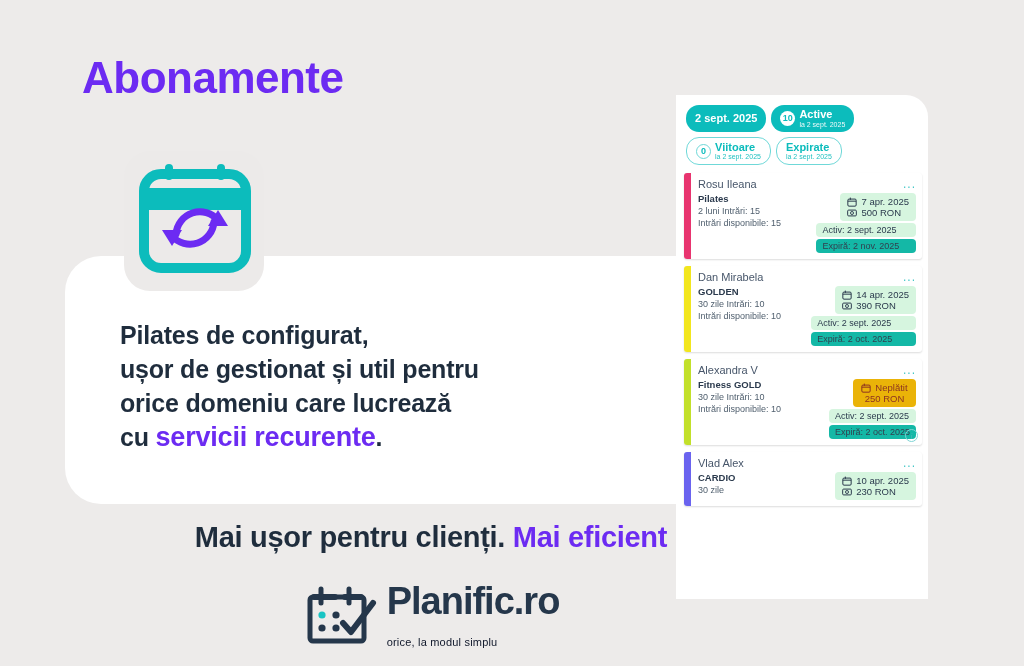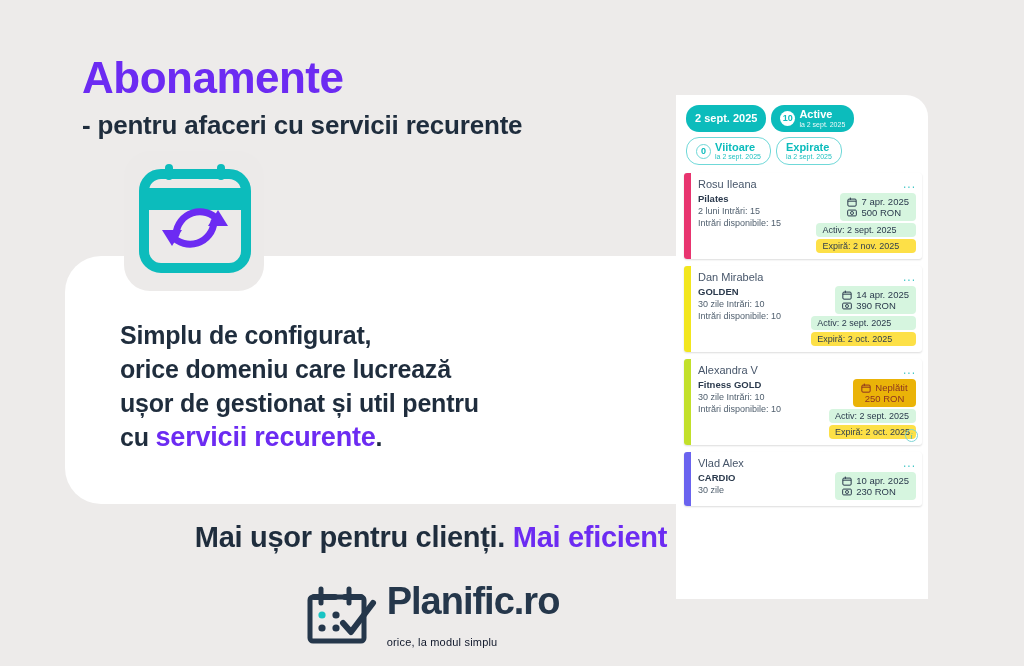--- a/index.html
+++ b/index.html
@@ -127,56 +127,55 @@
     font-size: 9.5px; color: #2b3a4d; margin-left: 24px;
   }
   .price-box.unpaid { background: #eab308; color: #8c3322; text-align: right; }
   .price-row { display: flex; align-items: center; gap: 4px; white-space: nowrap; }
   .price-row.center { justify-content: center; }
   .tag {
     font-size: 9px; border-radius: 4px; padding: 2px 6px;
     white-space: nowrap; text-align: left;
   }
   .tag.green { background: #d6f5df; color: #2b3a4d; }
-  .tag.gray { background: #fde047; color: #32404f; }
+  .tag.gray { background: #14b8a6; color: #32404f; }
   .info-ico {
     position: absolute; right: 4px; bottom: 3px;
     width: 13px; height: 13px; border-radius: 50%;
     border: 1.2px solid #7fd4d4; color: #45b9b9;
     font-size: 9px; display: flex; align-items: center; justify-content: center;
     font-style: italic; font-family: "Liberation Serif", serif;
   }
 </style>
 </head>
 <body>
 
 <div class="stage">
 
   <div class="headline">Abonamente</div>
-  <div class="subhead">- pentru afaceri cu servicii recurente</div>
 
   <div class="white-card-ext"></div>
   <div class="white-card"></div>
 
   <div class="icon-plate"></div>
   <svg class="cal-icon" width="122" height="122" viewBox="0 0 122 122">
     <rect x="10" y="16" width="102" height="94" rx="17" fill="none" stroke="#0cbcbc" stroke-width="10"></rect>
     <path d="M10 41 H112" stroke="#0cbcbc" stroke-width="22"></path>
     <rect x="31" y="6" width="8" height="16" rx="4" fill="#0cbcbc"></rect>
     <rect x="83" y="6" width="8" height="16" rx="4" fill="#0cbcbc"></rect>
     <path d="M38 78 A24 24 0 0 0 80 64" fill="none" stroke="#6c2bf2" stroke-width="7" stroke-linecap="round"></path>
     <path d="M84 62 A24 24 0 0 0 42 76" fill="none" stroke="#6c2bf2" stroke-width="7" stroke-linecap="round"></path>
     <polygon points="28,72 48,72 38,88" fill="#6c2bf2"></polygon>
     <polygon points="74,68 94,68 84,52" fill="#6c2bf2"></polygon>
   </svg>
 
   <div class="body-copy">
-    <div>Simplu de configurat,</div>
+    <div>Pilates de configurat,</div>
+    <div>ușor de gestionat și util pentru</div>
     <div>orice domeniu care lucrează</div>
-    <div>ușor de gestionat și util pentru</div>
     <div>
       <span>cu</span>
       <span class="accent-lg">servicii recurente</span><span>.</span>
     </div>
   </div>
 
   <div class="tagline">
     <span>Mai ușor pentru clienți.</span>
     <span class="hl">Mai eficient pentru tine.</span>
   </div>

